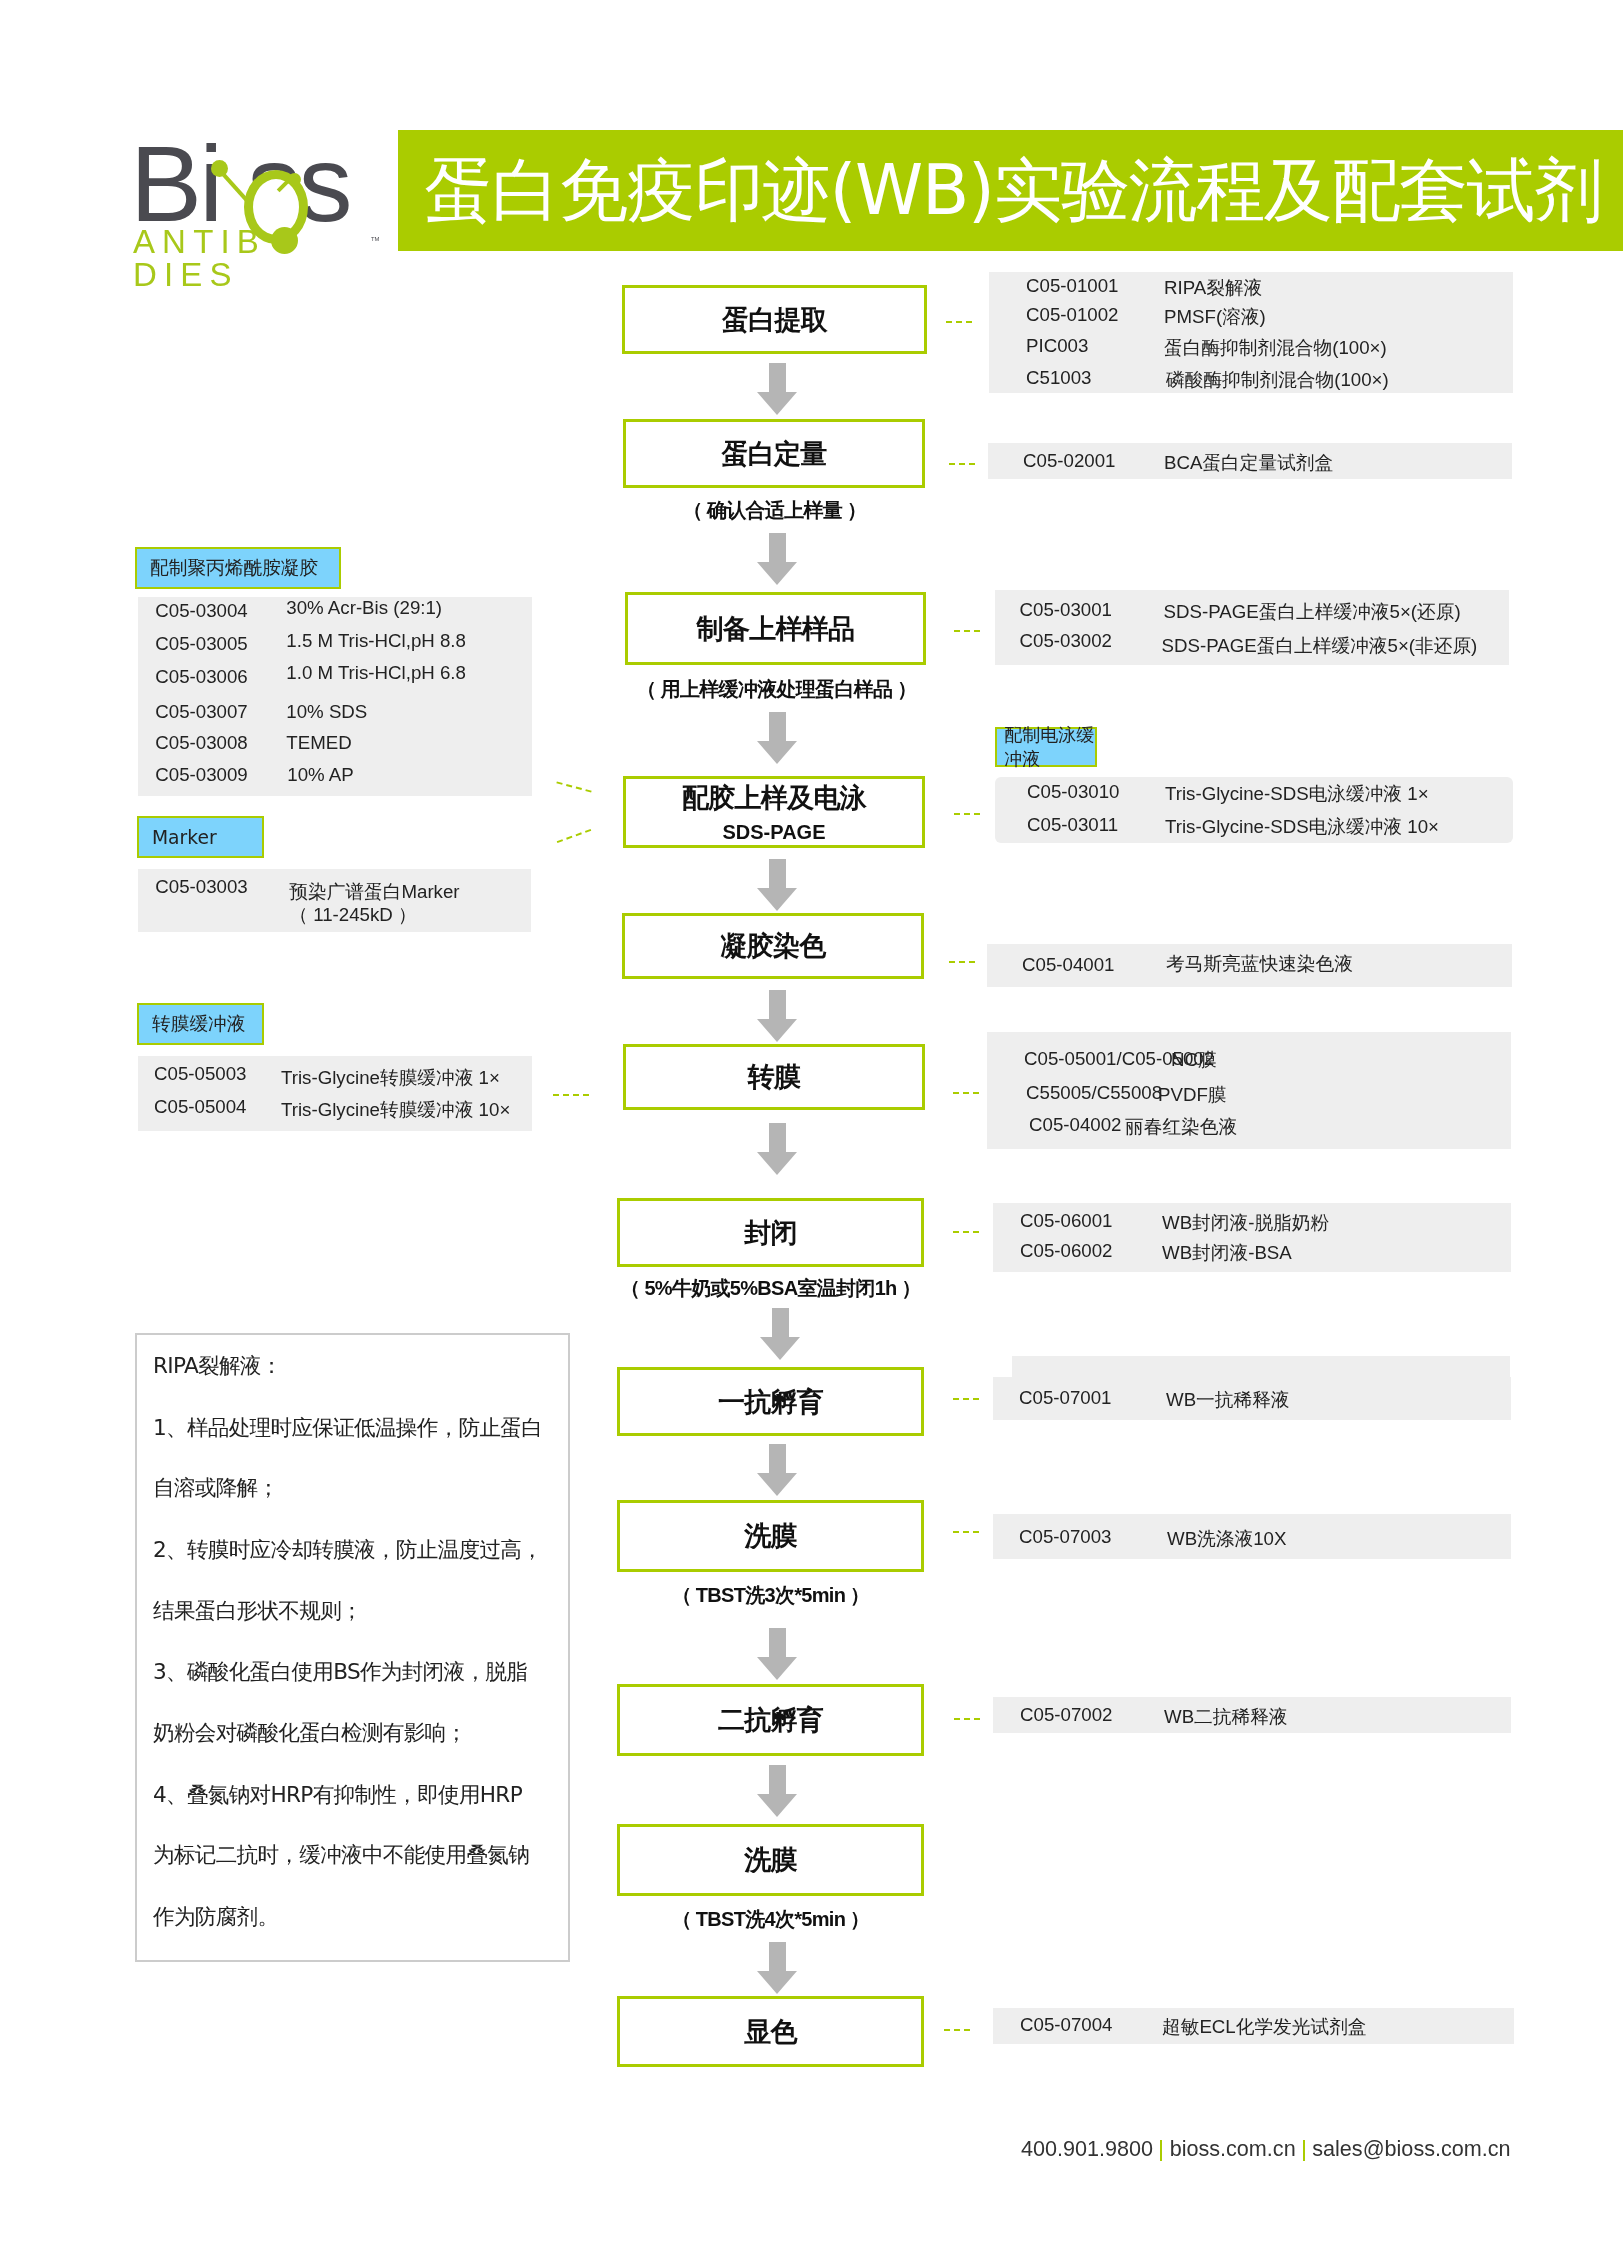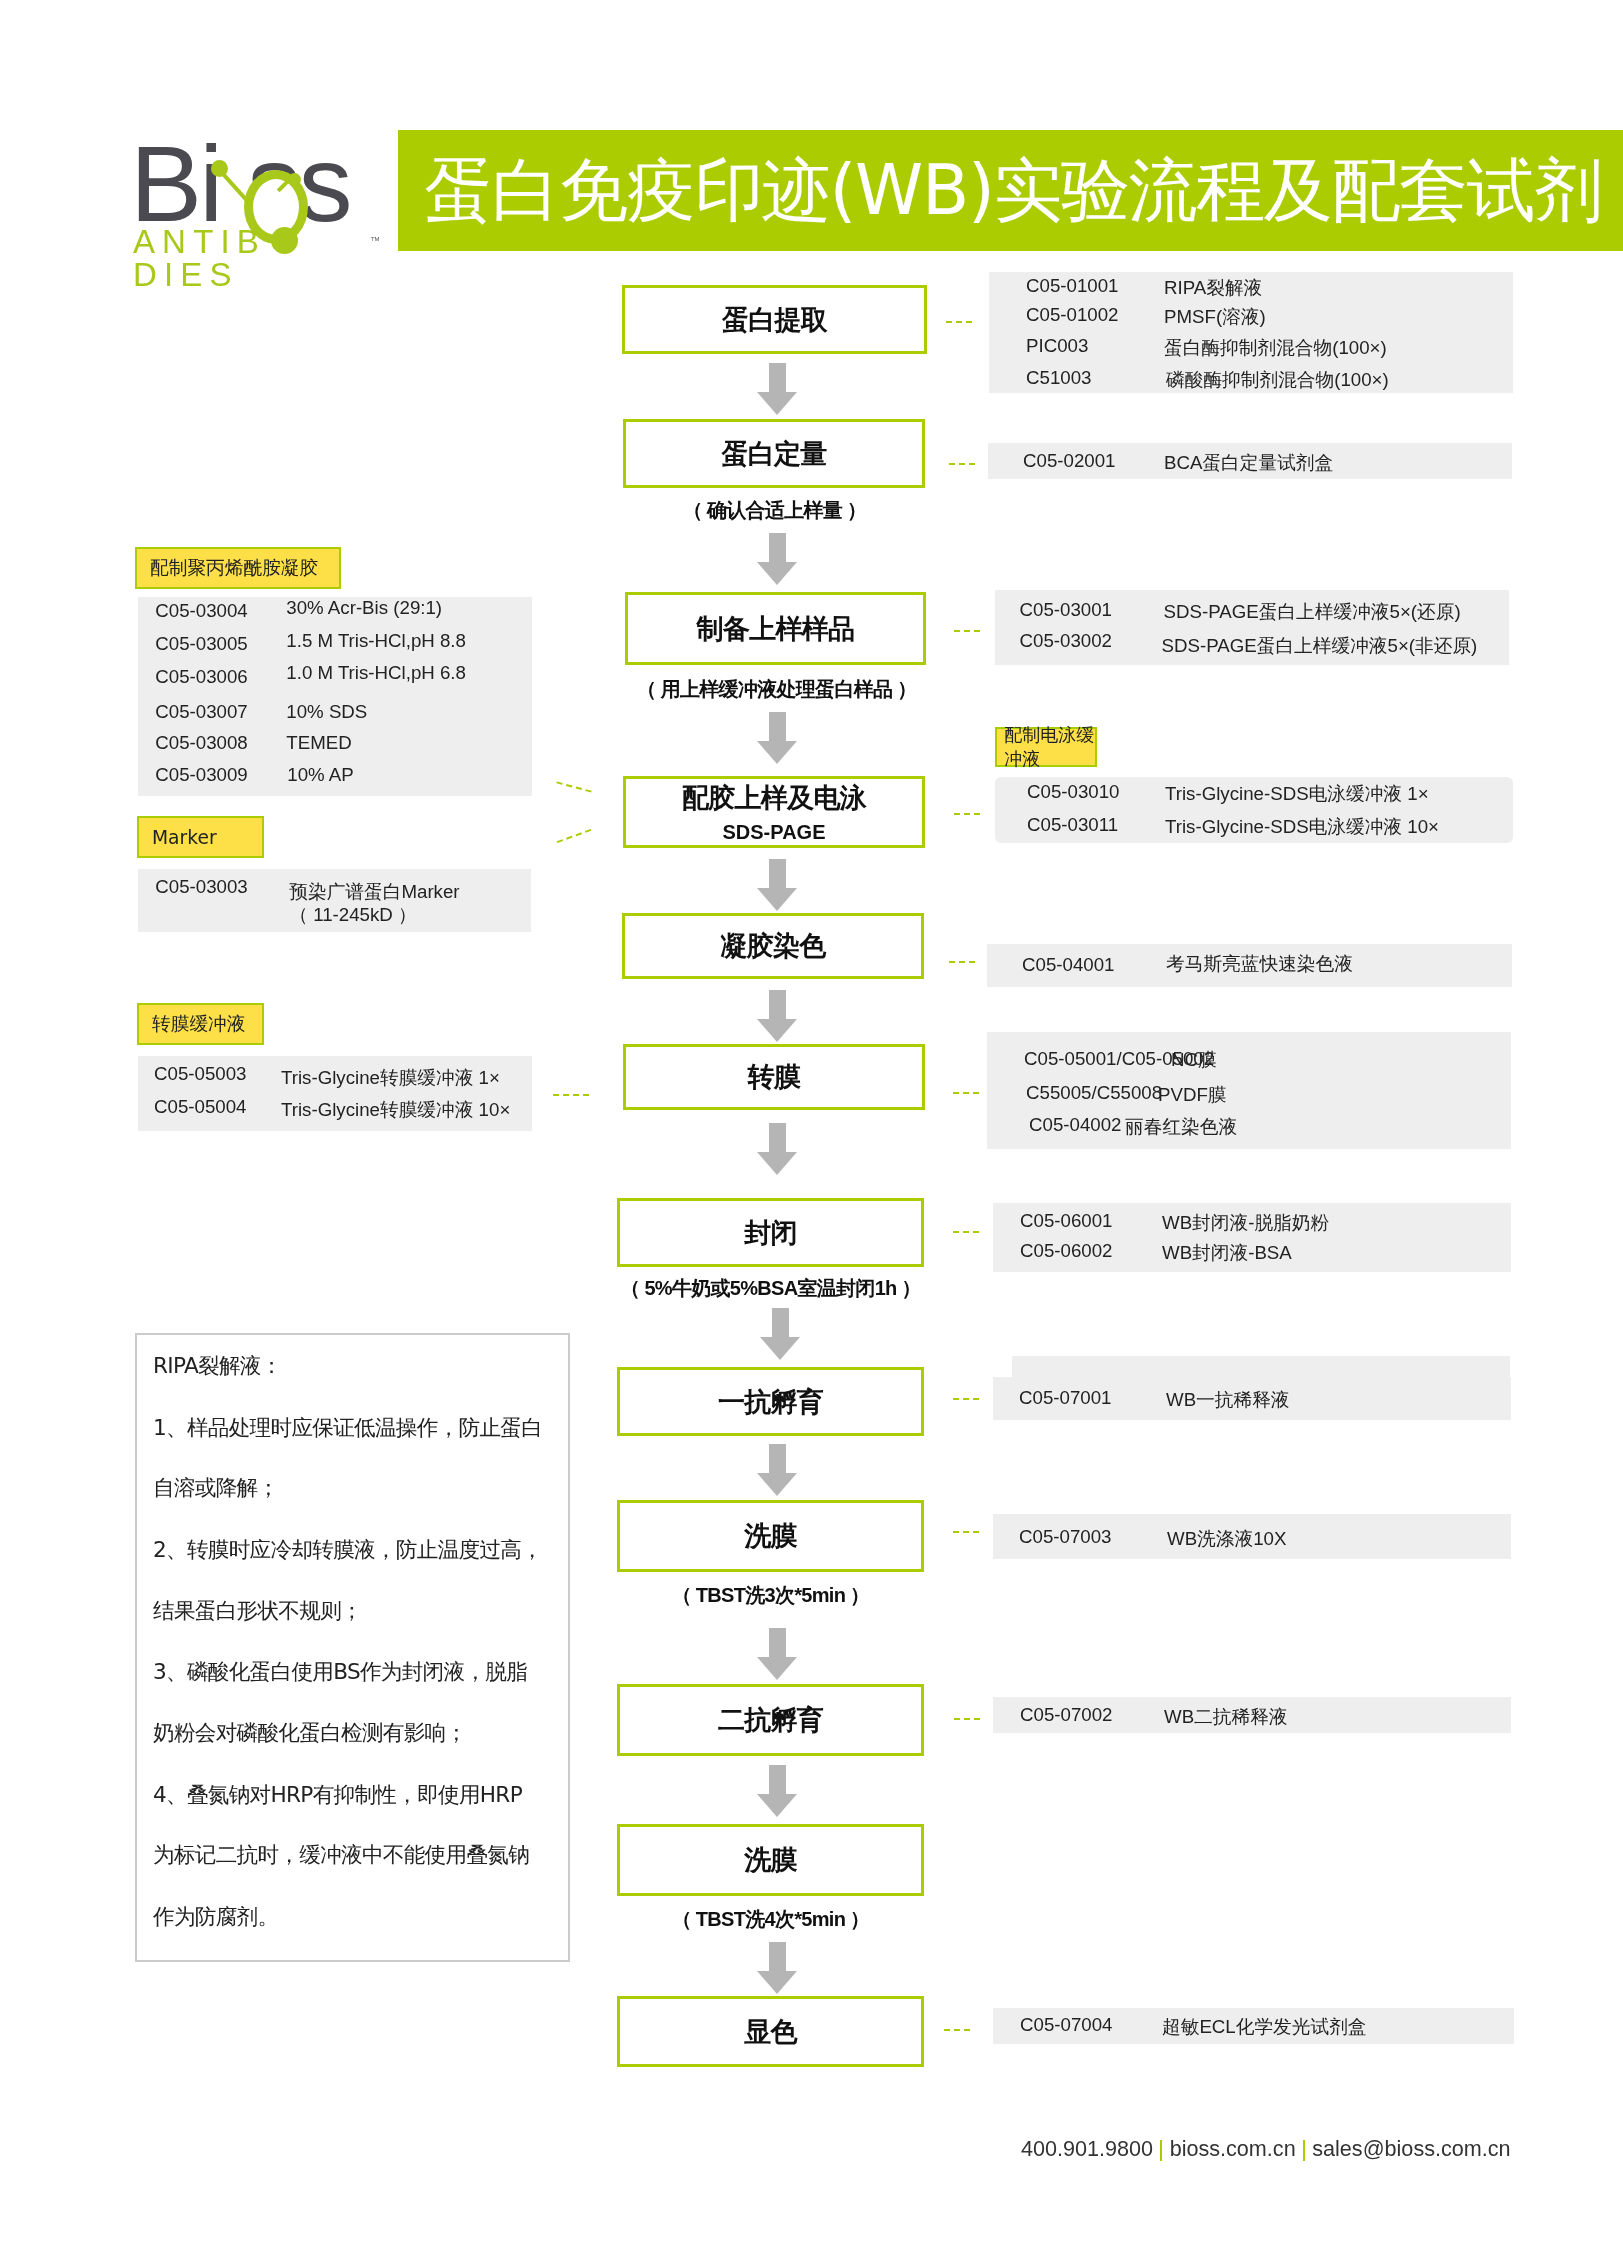--- a/index.html
+++ b/index.html
@@ -30,21 +30,21 @@
   .arrow { position:absolute; width:40px; height:52px; }
   .arrow .shaft { position:absolute; left:11.5px; top:0; width:17.3px; height:30px; background:#b5b5b5; }
   .arrow .head { position:absolute; left:0; top:29px; width:0; height:0; border-left:20px solid transparent;
                  border-right:20px solid transparent; border-top:23px solid #b5b5b5; }
   
   .pbox { position:absolute; background:#eeeeee; }
   .prow { position:absolute; font-size:18.7px; color:#222; white-space:nowrap; font-family:"Liberation Sans", sans-serif; }
   .prow .code { position:absolute; left:0; top:0; }
   .prow .name { position:absolute; top:0; }
   
-  .tag { position:absolute; background:#fde047; border:2.9px solid #aacc00; box-sizing:border-box;
+  .tag { position:absolute; background:#7dd3fc; border:2.9px solid #aacc00; box-sizing:border-box;
          font-size:18.7px; color:#222; display:flex; align-items:center; padding-left:13px; font-family:"DejaVu Sans", sans-serif; }
   
   .dots { position:absolute; height:0; border-top:2.2px dashed #aacc00; }
   
   .notes { position:absolute; left:135px; top:1333px; width:435px; height:629px; border:2.9px solid #cccccc; box-sizing:border-box; background:#fff; }
   .notes .line { position:absolute; left:16px; font-size:21.6px; color:#222; white-space:nowrap; font-family:"DejaVu Sans", sans-serif; letter-spacing:-0.7px; }
   
   .footer { position:absolute; left:1021px; top:2136px; font-size:21.6px; color:#333; white-space:nowrap; font-family:"Liberation Sans", sans-serif; }
   .footer .sep { display:inline-block; width:2.2px; height:21.6px; background:#aacc00; vertical-align:middle; margin:0 7.2px; }
 </style>

